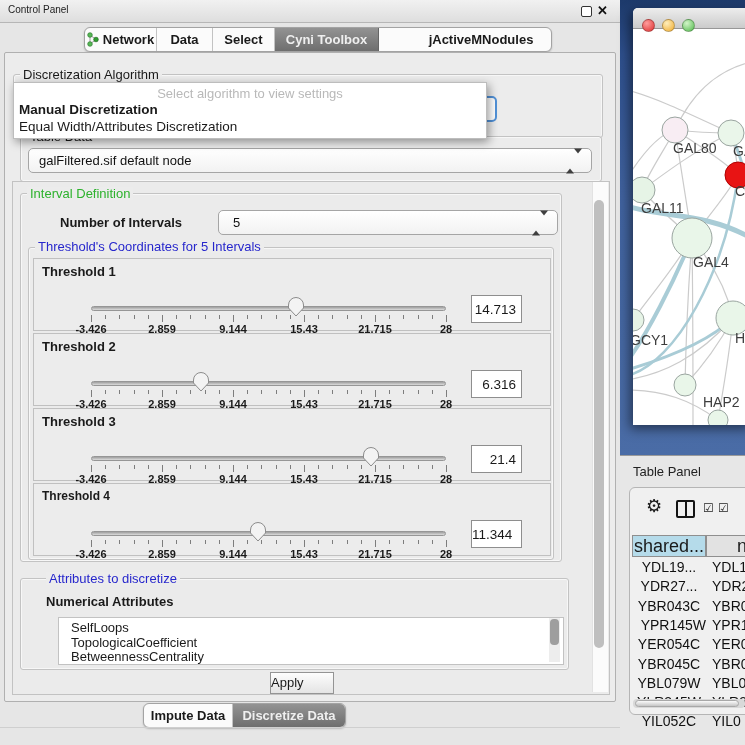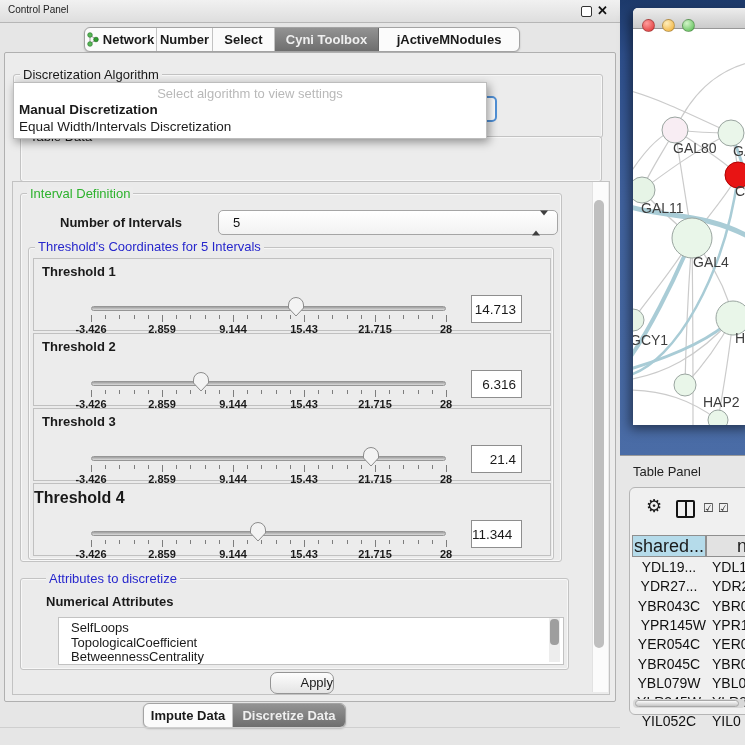--- a/index.html
+++ b/index.html
@@ -25,21 +25,21 @@
   .spin .dn{width:0;height:0;border-left:4px solid transparent;border-right:4px solid transparent;border-top:5px solid #3f3f3f}
   .popup{left:13px;top:82px;width:472px;height:55px;background:#fff;border:1px solid #bdbdbd;box-shadow:2px 3px 9px rgba(0,0,0,.4);z-index:50}
   .focusring{left:28px;top:96px;width:469px;height:26px;background:#fff;border:2px solid #5191d7;border-radius:5px;box-sizing:border-box;z-index:10}
   .scrollregion{left:12px;top:181px;width:596px;height:512px;border:1px solid #c2c2c2;background:#ebebeb}
   .vtrack{left:592px;top:182px;width:15px;height:510px;background:#fbfbfb;border-left:1px solid #e2e2e2}
   .vthumb{left:594px;top:200px;width:10px;height:448px;background:#bfbfbf;border-radius:5px}
   .tpanel{background:#ececec;border:1px solid #c0c0c0}
   .valbox{position:absolute;background:#fff;border:1px solid #8e8e8e;font-size:13.5px;text-align:right;box-sizing:border-box}
   .ticklab{position:absolute;transform:translateX(-50%);font-size:11px;font-weight:bold;color:#1a1a1a}
   .listbox{left:58px;top:617px;width:504px;height:46px;background:#fff;border:1px solid #c2c2c2;overflow:hidden}
-  .applybtn{left:270px;top:672px;width:62px;height:20px;background:linear-gradient(#fdfdfd,#e4e4e4);border:1px solid #949494;border-radius:7px;text-align:right;line-height:19px;font-size:13px}
+  .applybtn{left:270px;top:672px;width:62px;height:20px;background:linear-gradient(#fdfdfd,#e4e4e4);border:1px solid #949494;border-radius:0;text-align:left;line-height:19px;font-size:13px}
   .bottomline{left:0;top:727px;width:620px;height:1px;background:#cfcfcf}
   
   .desktop{left:620px;top:0;width:125px;height:455px;background:linear-gradient(180deg,#1d3a6b 0%,#2e4f8c 12%,#41639f 45%,#4a6ca6 100%)}
   .netwin{left:633px;top:8px;width:120px;height:417px;background:#fff;border-radius:5px 5px 0 0;box-shadow:-3px 4px 12px rgba(0,0,0,.5)}
   .nettitle{left:633px;top:8px;width:120px;height:20px;background:linear-gradient(#ededed,#cbcbcb);border-bottom:1px solid #979797;border-radius:5px 5px 0 0}
   .light{position:absolute;top:11px;width:13px;height:13px;border-radius:50%;border:1px solid rgba(0,0,0,.25);box-sizing:border-box}
   .tprgn{left:620px;top:455px;width:125px;height:290px;background:#e7e7e7;border-top:1px solid #9a9a9a}
   .tptitle{position:absolute;left:13px;top:8px;font-size:13px;color:#222}
   .tbox{left:629px;top:487px;width:124px;height:226px;background:#f0f0f0;border:1px solid #b5b5b5;border-radius:6px}
   .gear{position:absolute;left:646px;top:495px;font-size:18px;color:#1c1c1c}
@@ -68,50 +68,54 @@
           <line x1="3" y1="3" x2="9" y2="7.5" stroke="#9a9a9a"></line>
           <line x1="3" y1="12" x2="9" y2="7.5" stroke="#9a9a9a"></line>
           <line x1="3" y1="3" x2="3" y2="12" stroke="#9a9a9a"></line>
           <circle cx="3" cy="3" r="2.3" fill="#57b857" stroke="#2e7d2e" stroke-width=".7"></circle>
           <circle cx="3" cy="12" r="2.3" fill="#57b857" stroke="#2e7d2e" stroke-width=".7"></circle>
           <circle cx="9" cy="7.5" r="2.3" fill="#2f9e2f" stroke="#206b20" stroke-width=".7"></circle>
         </svg>
         <span>Network</span>
       </div>
       <div class="ttab" style="width: 56px;">
-        <span>Number</span>
+        <span>Data</span>
       </div>
       <div class="ttab" style="width: 62px;">
         <span>Select</span>
       </div>
       <div class="ttab sel" style="width: 104px;">
         <span>Cyni Toolbox</span>
       </div>
-      <div class="ttab" style="width: 140px;">
+      <div class="ttab" style="width: 140px; margin-left: 32px;">
         <span>jActiveMNodules</span>
       </div>
     </div>
 
   <div class="abs outerpanel"></div>
 
   <div class="abs groupbox" style="left:13px;top:74px;width:588px;height:62px"></div>
   <div class="grouptitle" style="left:20px;top:68px">Discretization Algorithm</div>
 
   <div class="abs focusring"></div>
 
   <div class="abs popup">
     <div style="position:absolute;left:0;top:3px;width:100%;text-align:center;color:#b9b9b9;font-size:13px">Select algorithm to view settings</div>
     <div id="popupopts">
         <div style="position: absolute; left: 5px; top: 19px; font-size: 13.5px; font-weight: bold;">Manual Discretization</div>
-        <div style="position: absolute; left: 5px; top: 36px; font-size: 13.5px;">Equal Width/Intervals Discretization</div>
+        <div style="position: absolute; left: 5px; top: 36px; font-size: 13.5px;">Equal Width/Attributes Discretization</div>
       </div>
   </div>
 
   <div class="abs groupbox" style="left:20px;top:136px;width:580px;height:44px"></div>
   <div class="grouptitle" style="left:27px;top:130px">Table Data</div>
+  <div class="abs combo" style="left:28px;top:148px;width:564px;height:25px">
+    <span class="val">galFiltered.sif default node</span>
+    <span class="spin"><span class="up"></span><span class="dn"></span></span>
+  </div>
 
   <div class="abs scrollregion"></div>
   <div class="abs vtrack"></div>
   <div class="abs vthumb"></div>
 
   <div class="abs groupbox" style="left:20px;top:193px;width:540px;height:367px"></div>
   <div class="grouptitle" id="idtitle" style="left: 27px; top: 187px; color: rgb(45, 178, 45);">Interval Definition</div>
 
   <div class="abs" style="left:60px;top:215px;font-weight:bold">Number of Intervals</div>
   <div class="abs combo" style="left:218px;top:210px;width:340px;height:25px">
@@ -236,21 +240,21 @@
         <div class="ticklab" style="top: 64px; left: 199px;">9.144</div>
         <div class="ticklab" style="top: 64px; left: 270px;">15.43</div>
         <div class="ticklab" style="top: 64px; left: 341px;">21.715</div>
         <div class="ticklab" style="top: 64px; left: 412px;">28</div>
         <svg width="18" height="20" viewBox="0 0 18 20" style="position: absolute; left: 328.444px; top: 38px;">
           <path d="M1.5 8 A7.5 7.5 0 0 1 16.5 8 V11 L9 19 L1.5 11 Z" fill="#f3f3f3" stroke="#8c8c8c"></path>
         </svg>
         <div class="valbox" style="left: 437px; top: 36px; width: 51px; height: 28px; line-height: 27px; padding-right: 5px;">21.4</div>
       </div>
       <div class="tpanel" style="position: absolute; left: 33px; top: 483px; width: 516px; height: 71px;">
-        <div style="position: absolute; left: 0; top: 5px; font-weight: bold; font-size: 16px;">Threshold 4</div>
+        <div style="position: absolute; left: 8px; top: 5px; font-weight: bold; font-size: 12px;">Threshold 4</div>
         <div style="position: absolute; left: 57px; top: 47px; width: 355px; height: 5px; background: linear-gradient(rgb(158, 158, 158), rgb(220, 220, 220)); border: 1px solid rgb(150, 150, 150); border-radius: 3px; box-sizing: border-box;"></div>
         <div style="position: absolute; left: 57px; top: 56px; width: 1px; height: 7px; background: rgb(125, 125, 125);"></div>
         <div style="position: absolute; left: 71.2px; top: 56px; width: 1px; height: 4px; background: rgb(125, 125, 125);"></div>
         <div style="position: absolute; left: 85.4px; top: 56px; width: 1px; height: 4px; background: rgb(125, 125, 125);"></div>
         <div style="position: absolute; left: 99.6px; top: 56px; width: 1px; height: 4px; background: rgb(125, 125, 125);"></div>
         <div style="position: absolute; left: 113.8px; top: 56px; width: 1px; height: 4px; background: rgb(125, 125, 125);"></div>
         <div style="position: absolute; left: 128px; top: 56px; width: 1px; height: 7px; background: rgb(125, 125, 125);"></div>
         <div style="position: absolute; left: 142.2px; top: 56px; width: 1px; height: 4px; background: rgb(125, 125, 125);"></div>
         <div style="position: absolute; left: 156.4px; top: 56px; width: 1px; height: 4px; background: rgb(125, 125, 125);"></div>
         <div style="position: absolute; left: 170.6px; top: 56px; width: 1px; height: 4px; background: rgb(125, 125, 125);"></div>

